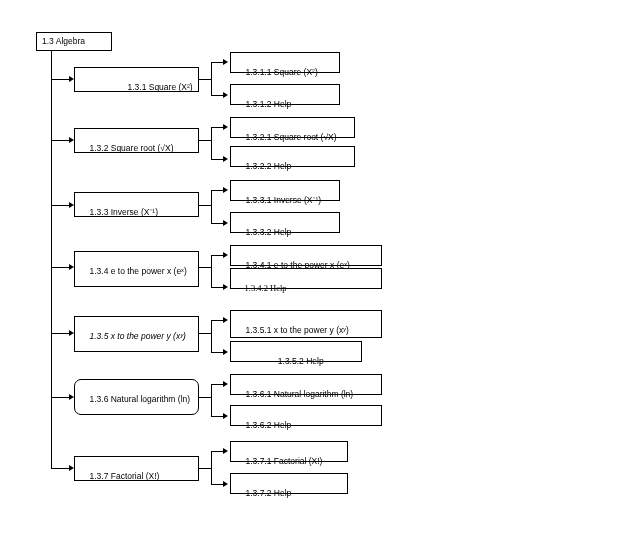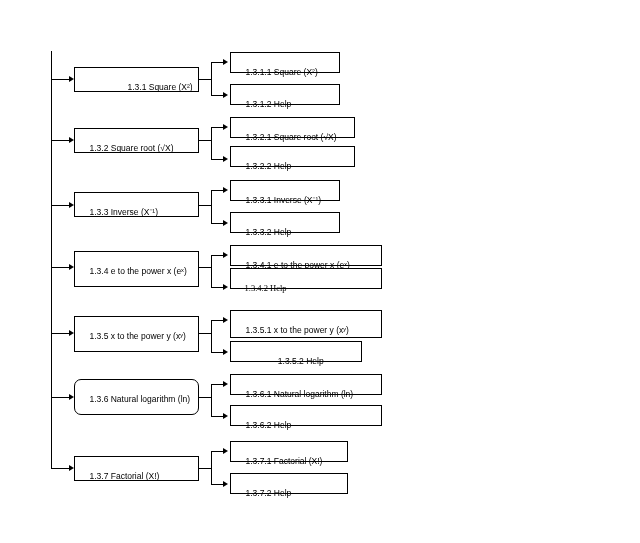--- a/index.html
+++ b/index.html
@@ -44,20 +44,21 @@
     border-top: 3px solid transparent;
     border-bottom: 3px solid transparent;
     border-left: 5px solid #000000;
   }
 </style>
 </head>
 <body>
 
 <div id="canvas">
 
+  <div class="node root" style="left:36px; top:32px; width:76px; height:19px;">1.3 Algebra</div>
 
   <div class="conn v" style="left:51px; top:51px; height:418px;"></div>
 
   <div class="conn h" style="left:51px; top:79px; width:20px;"></div>
   <div class="arrow" style="left:69px; top:76px;"></div>
 
   <div class="conn h" style="left:51px; top:140px; width:20px;"></div>
   <div class="arrow" style="left:69px; top:137px;"></div>
 
   <div class="conn h" style="left:51px; top:205px; width:20px;"></div>
@@ -80,21 +81,21 @@
   </div>
   <div class="node" style="left:74px; top:128px; width:125px; height:25px;">
     <span>1.3.2 Square root (√X)</span>
   </div>
   <div class="node" style="left:74px; top:192px; width:125px; height:25px;">
     <span>1.3.3 Inverse (X⁻¹)</span>
   </div>
   <div class="node" style="left:74px; top:251px; width:125px; height:36px;">
     <span>1.3.4 e to the power x (eˣ)</span>
   </div>
-  <div class="node" style="left:74px; top:316px; width:125px; height:36px;">
+  <div class="node" style="left:74px; top:316px; width:125px; height:36px;font-style:italic;">
     <span>1.3.5 x to the power y (xʸ)</span>
   </div>
   <div class="node" style="left:74px; top:379px; width:125px; height:36px;border-radius:7px;">
     <span>1.3.6 Natural logarithm (ln)</span>
   </div>
   <div class="node" style="left:74px; top:456px; width:125px; height:25px;">
     <span>1.3.7 Factorial (X!)</span>
   </div>
 
   <div class="conn h" style="left:199px; top:79px; width:12px;"></div>

